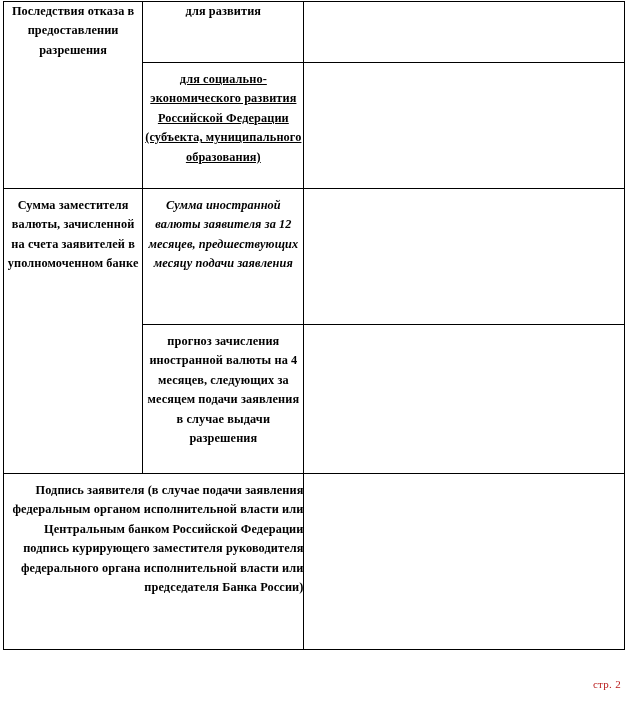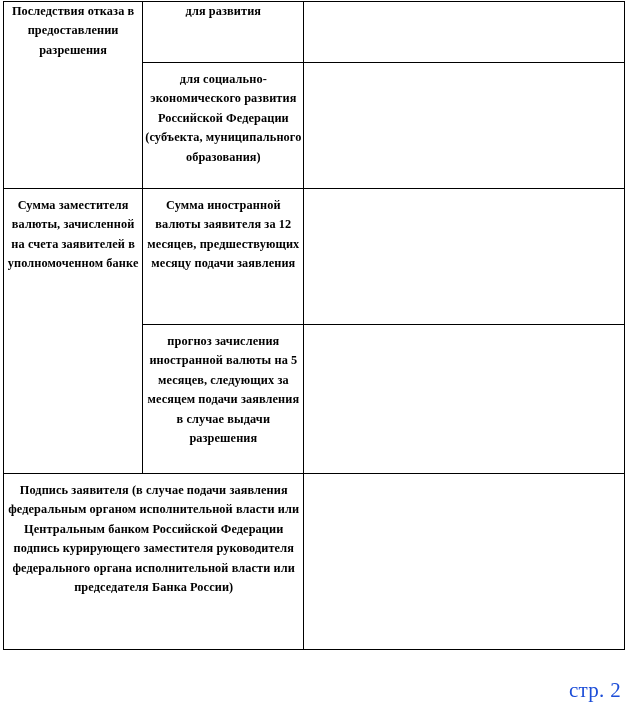--- a/index.html
+++ b/index.html
@@ -49,36 +49,36 @@
     line-height: 19.4px;
     text-align: center;
     padding: 6px 6px 8px 6px;
     letter-spacing: 0.1px;
   }
 
   .cell-text.pad-top-lg { padding-top: 7px; }
 
   
   .h-sub-1   { height: 60px; }
-  .h-sub-2   { height: 118px; }
-  .h-sub-3   { height: 128px; }
+  .h-sub-2   { height: 118px; text-decoration: underline; }
+  .h-sub-3   { height: 128px; font-style: italic; }
   .h-sub-4   { height: 141px; }
-  .h-sign    { height: 168px; }
+  .h-sign    { height: 168px; text-align: right; }
 
   td.blank-cell { padding: 0; }
 
   
   .page-footer {
     position: absolute;
     right: 10px;
     top: 678px;
     font-family: "Liberation Serif", "DejaVu Serif", serif;
-    font-size: 21px;
+    font-size: 11px;
     font-weight: normal;
-    color: #1d4ed8;
+    color: #b91c1c;
     letter-spacing: 0.3px;
   }
 </style>
 </head>
 <body>
 
 <div class="page">
 
   <table class="doc-table">
     <colgroup>
@@ -97,21 +97,21 @@
         <td class="cell-text h-sub-2 pad-top-lg">для социально-экономического развития Российской Федерации (субъекта, муниципального образования)</td>
         <td class="blank-cell h-sub-2"></td>
       </tr>
 
       <tr>
         <td rowspan="2" class="cell-text pad-top-lg">Сумма заместителя валюты, зачисленной на счета заявителей в уполномоченном банке</td>
         <td class="cell-text h-sub-3 pad-top-lg">Сумма иностранной валюты заявителя за 12 месяцев, предшествующих месяцу подачи заявления</td>
         <td class="blank-cell h-sub-3"></td>
       </tr>
       <tr>
-        <td class="cell-text h-sub-4 pad-top-lg">прогноз зачисления иностранной валюты на 5 месяцев, следующих за месяцем подачи заявления в случае выдачи разрешения</td>
+        <td class="cell-text h-sub-4 pad-top-lg">прогноз зачисления иностранной валюты на 4 месяцев, следующих за месяцем подачи заявления в случае выдачи разрешения</td>
         <td class="blank-cell h-sub-4"></td>
       </tr>
 
       <tr>
         <td colspan="2" class="cell-text h-sign pad-top-lg">Подпись заявителя (в случае подачи заявления федеральным органом исполнительной власти или Центральным банком Российской Федерации подпись курирующего заместителя руководителя федерального органа исполнительной власти или председателя Банка России)</td>
         <td class="blank-cell h-sign"></td>
       </tr>
 
     </tbody>
   </table>

